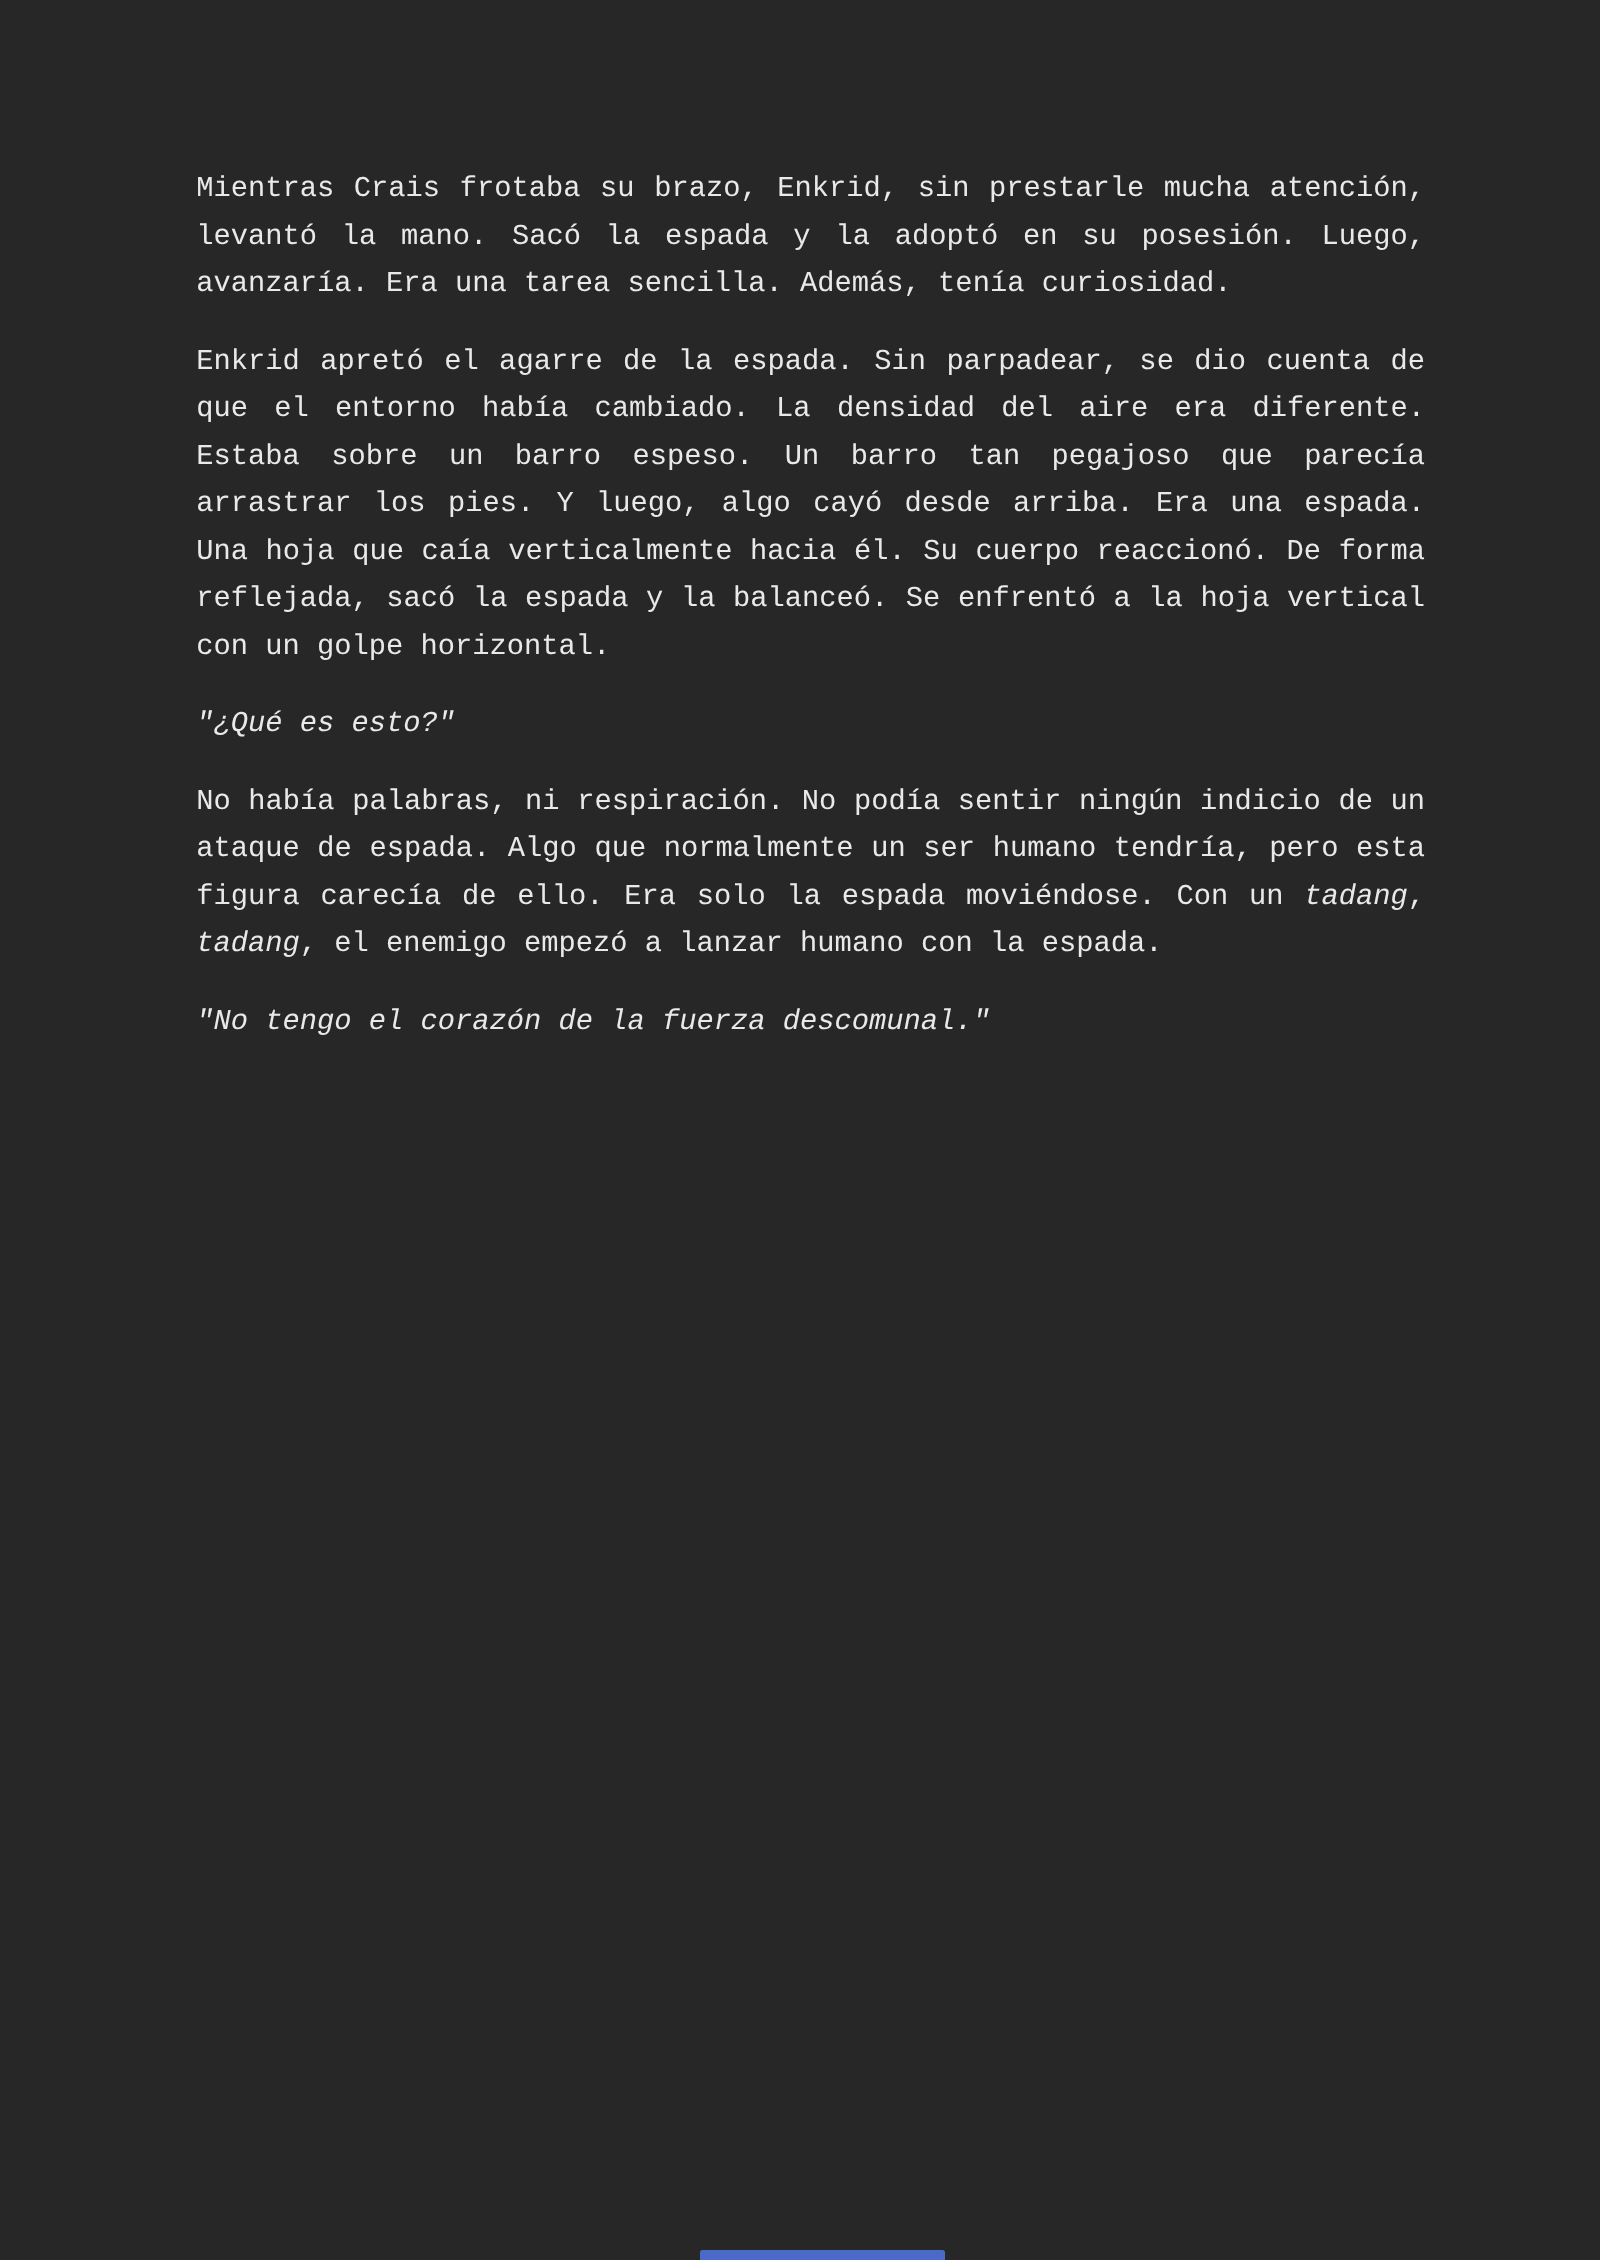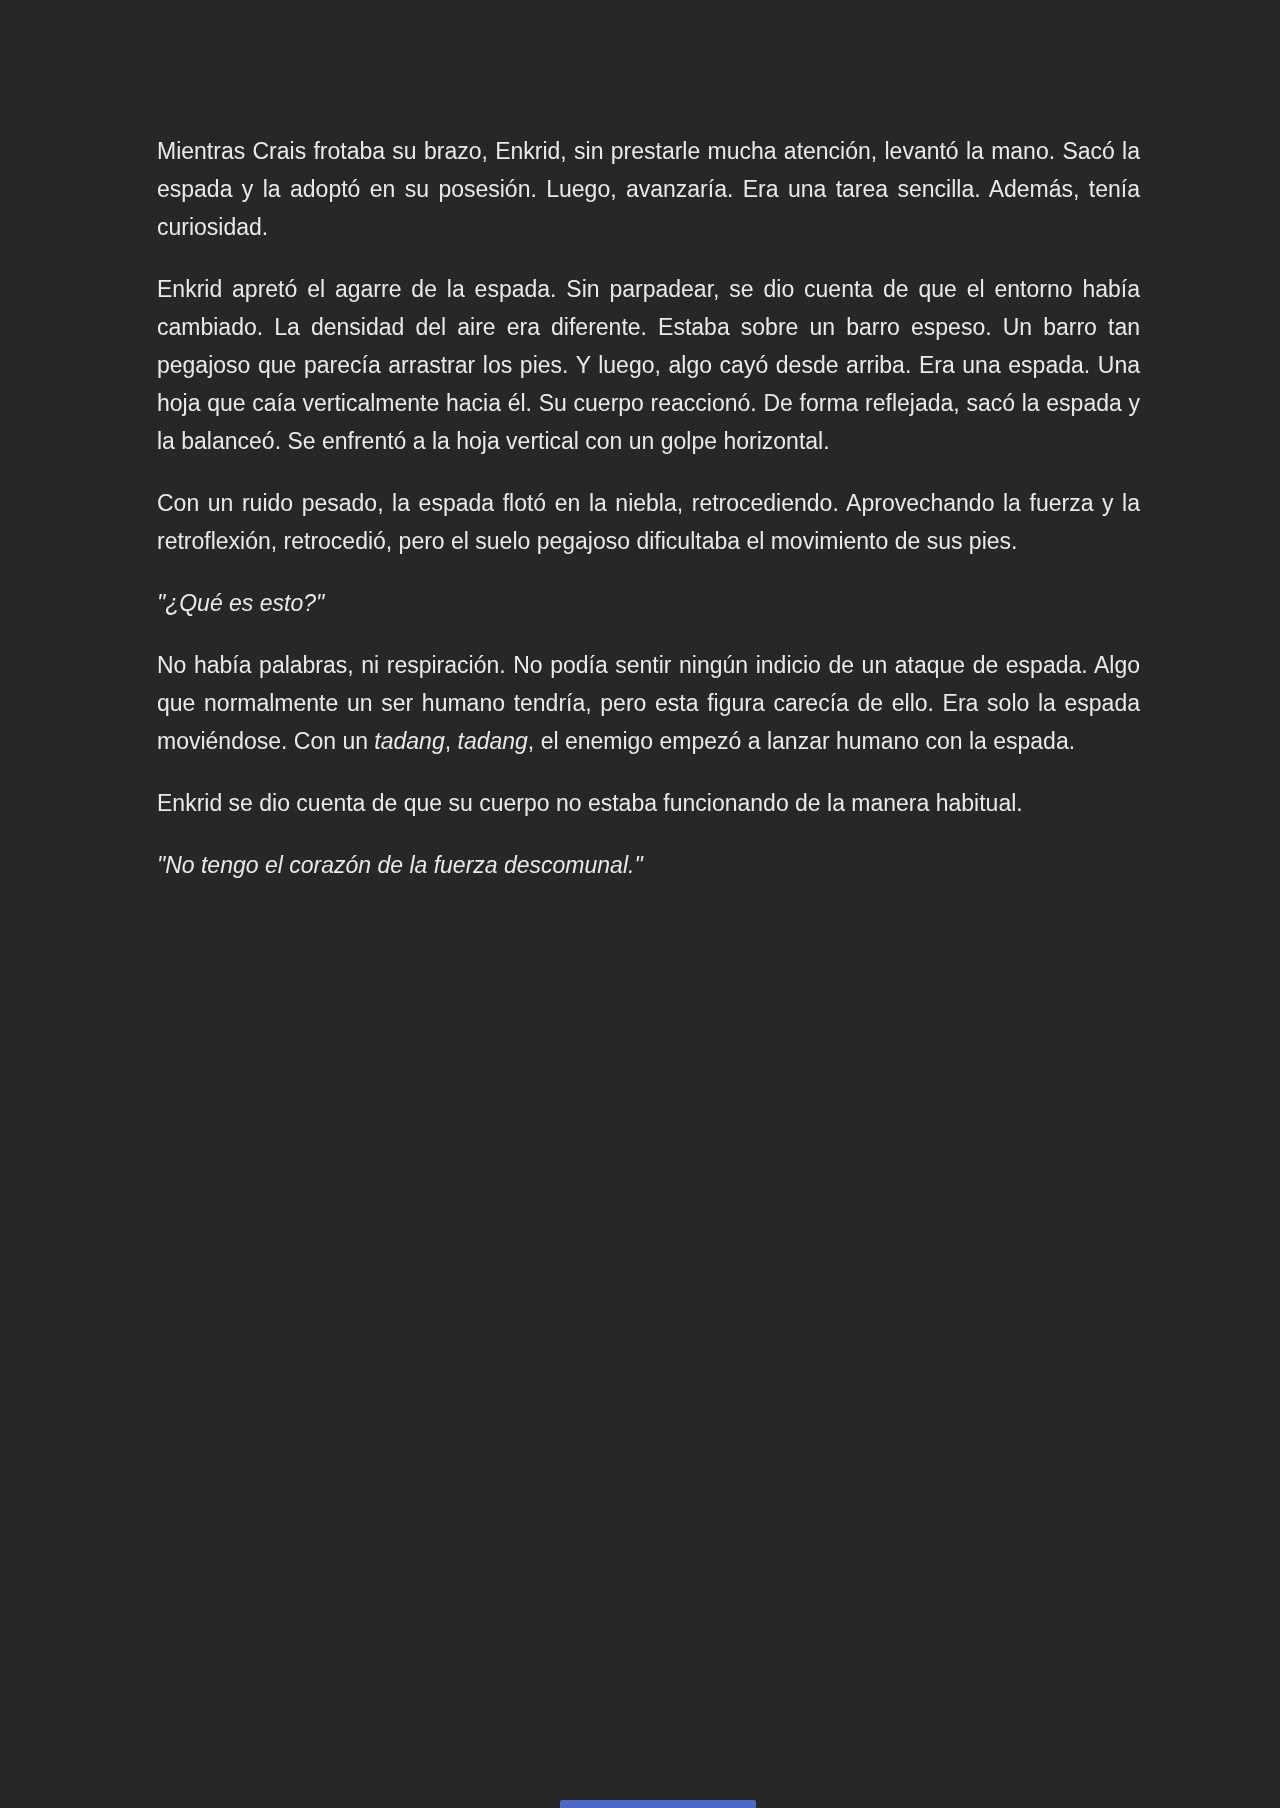--- a/index.html
+++ b/index.html
@@ -6,21 +6,21 @@
     margin: 0;
     padding: 0;
     background: #272727;
   }
   .page {
     position: relative;
     width: 1280px;
     height: 1808px;
     background: #272727;
     overflow: hidden;
-    font-family: Liberation Sans, sans-serif;
+    font-family: Liberation Mono, monospace;
   }
   .content {
     position: absolute;
     left: 157px;
     top: 132px;
     width: 983px;
     color: #e9e9e9;
     font-size: 23px;
     line-height: 38px;
     text-align: justify;
@@ -46,29 +46,27 @@
 <body>
 
 <div class="page">
   <div class="content">
 
     <p>Mientras Crais frotaba su brazo, Enkrid, sin prestarle mucha atención, levantó la mano. Sacó la espada y la adoptó en su posesión. Luego, avanzaría. Era una tarea sencilla. Además, tenía curiosidad.</p>
 
     <p>Enkrid apretó el agarre de la espada. Sin parpadear, se dio cuenta de que el entorno había cambiado. La densidad del aire era diferente. Estaba sobre un barro espeso. Un barro tan pegajoso que parecía arrastrar los pies. Y luego, algo cayó desde arriba. Era una espada. Una hoja que caía verticalmente hacia él. Su cuerpo reaccionó. De forma reflejada, sacó la espada y la balanceó. Se enfrentó a la hoja vertical con un golpe horizontal.</p>
 
 
-    <p>Con un ruido pesado, la espada flotó en la niebla, retrocediendo. Aprovechando la fuerza y la retroflexión, retrocedió, pero el suelo pegajoso dificultaba el movimiento de sus pies.</p>
 
 
 
     <p class="italic">"¿Qué es esto?"</p>
 
     <p><span>No había palabras, ni respiración. No podía sentir ningún indicio de un ataque de espada. Algo que normalmente un ser humano tendría, pero esta figura carecía de ello. Era solo la espada moviéndose. Con un </span><span class="italic">tadang</span><span>, </span><span class="italic">tadang</span><span>, el enemigo empezó a lanzar humano con la espada.</span></p>
 
-    <p>Enkrid se dio cuenta de que su cuerpo no estaba funcionando de la manera habitual.</p>
 
     <p class="italic">"No tengo el corazón de la fuerza descomunal."</p>
 
 
   </div>
 
   <div class="partial-link"></div>
 </div>
 
 </body></html>

